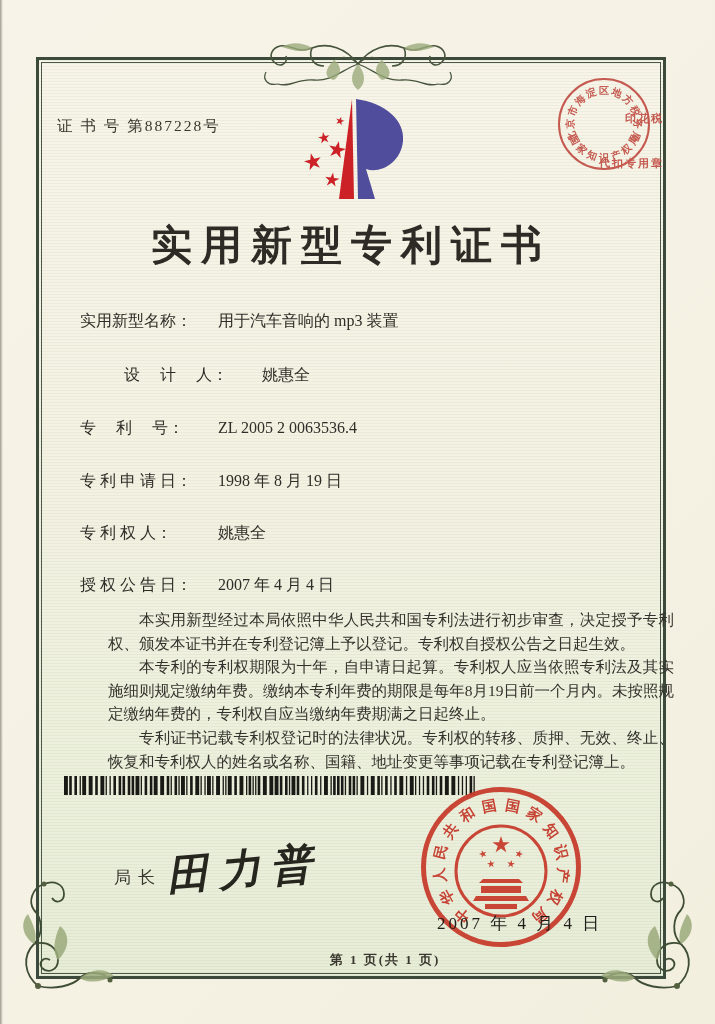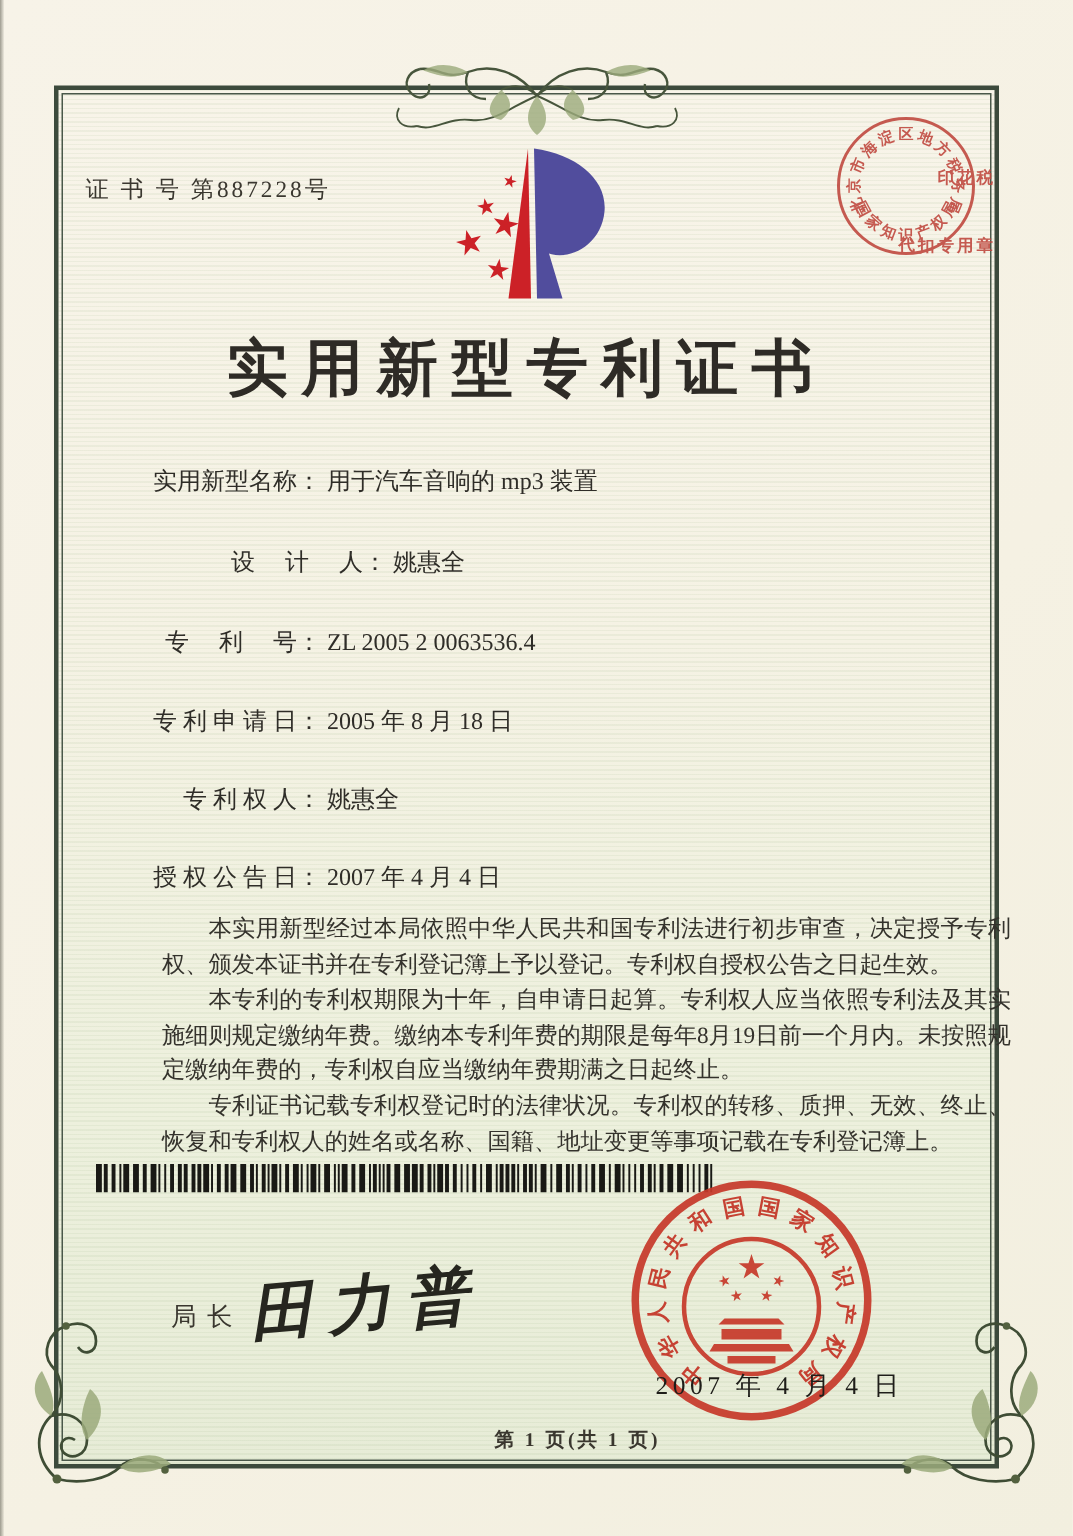--- a/index.html
+++ b/index.html
@@ -15,21 +15,21 @@
        background:
          repeating-linear-gradient(180deg,rgba(140,170,120,.10) 0 1px,rgba(140,170,120,0) 1px 3px),
          linear-gradient(180deg,#f8f4e9 0%,#f5f2e4 40%,#edf0dd 75%,#e7ecd7 100%);}
   .frame::before{content:"";position:absolute;inset:2px;border:1px solid #4a584a;}
   .ornament{position:absolute;pointer-events:none;}
   
   .cert-no{position:absolute;left:57px;top:116px;font-size:15.5px;color:#3a372f;letter-spacing:2px;text-align:right;}
   .title{position:absolute;left:36px;top:218px;width:630px;text-align:center;margin:0;
          font-size:41px;font-weight:600;color:#2e2b26;letter-spacing:9px;}
   .field-row{position:absolute;left:80px;font-size:16px;color:#2f2d28;white-space:nowrap;}
-  .field-label{display:inline-block;min-width:134px;text-align:right;}
+  .field-label{display:inline-block;min-width:134px;}
   .field-value{display:inline-block;}
   .body-text{position:absolute;left:76px;top:608px;width:566px;font-size:15.5px;
          line-height:23.6px;color:#34322c;text-align:justify;margin-left:32px;}
   .body-text p{margin:0;text-indent:2em;}
   .barcode{position:absolute;left:64px;top:776px;}
   .sig-title{position:absolute;left:114px;top:866px;font-size:17px;letter-spacing:7px;color:#3a372f;}
   .sig-svg{position:absolute;left:158px;top:822px;}
   .sig-svg text{font-family:"DejaVu Sans",sans-serif;font-size:42px;font-weight:600;
          font-style:italic;fill:#26261f;letter-spacing:10px;}
   .footer{position:absolute;left:36px;top:951px;width:698px;text-align:center;
@@ -175,21 +175,21 @@
   <div class="field-row" style="top:365px;margin-left:44px;">
     <span class="field-label">设　 计 　人：</span>
     <span class="field-value">姚惠全</span>
   </div>
   <div class="field-row" style="top:418px;">
     <span class="field-label">专　 利 　号：</span>
     <span class="field-value">ZL 2005 2 0063536.4</span>
   </div>
   <div class="field-row" style="top:471px;">
     <span class="field-label">专 利 申 请 日：</span>
-    <span class="field-value">2005 年 8 月 18 日</span>
+    <span class="field-value">1998 年 8 月 19 日</span>
   </div>
   <div class="field-row" style="top:523px;">
     <span class="field-label">专 利 权 人：</span>
     <span class="field-value">姚惠全</span>
   </div>
   <div class="field-row" style="top:575px;">
     <span class="field-label">授 权 公 告 日：</span>
     <span class="field-value">2007 年 4 月 4 日</span>
   </div>
 

